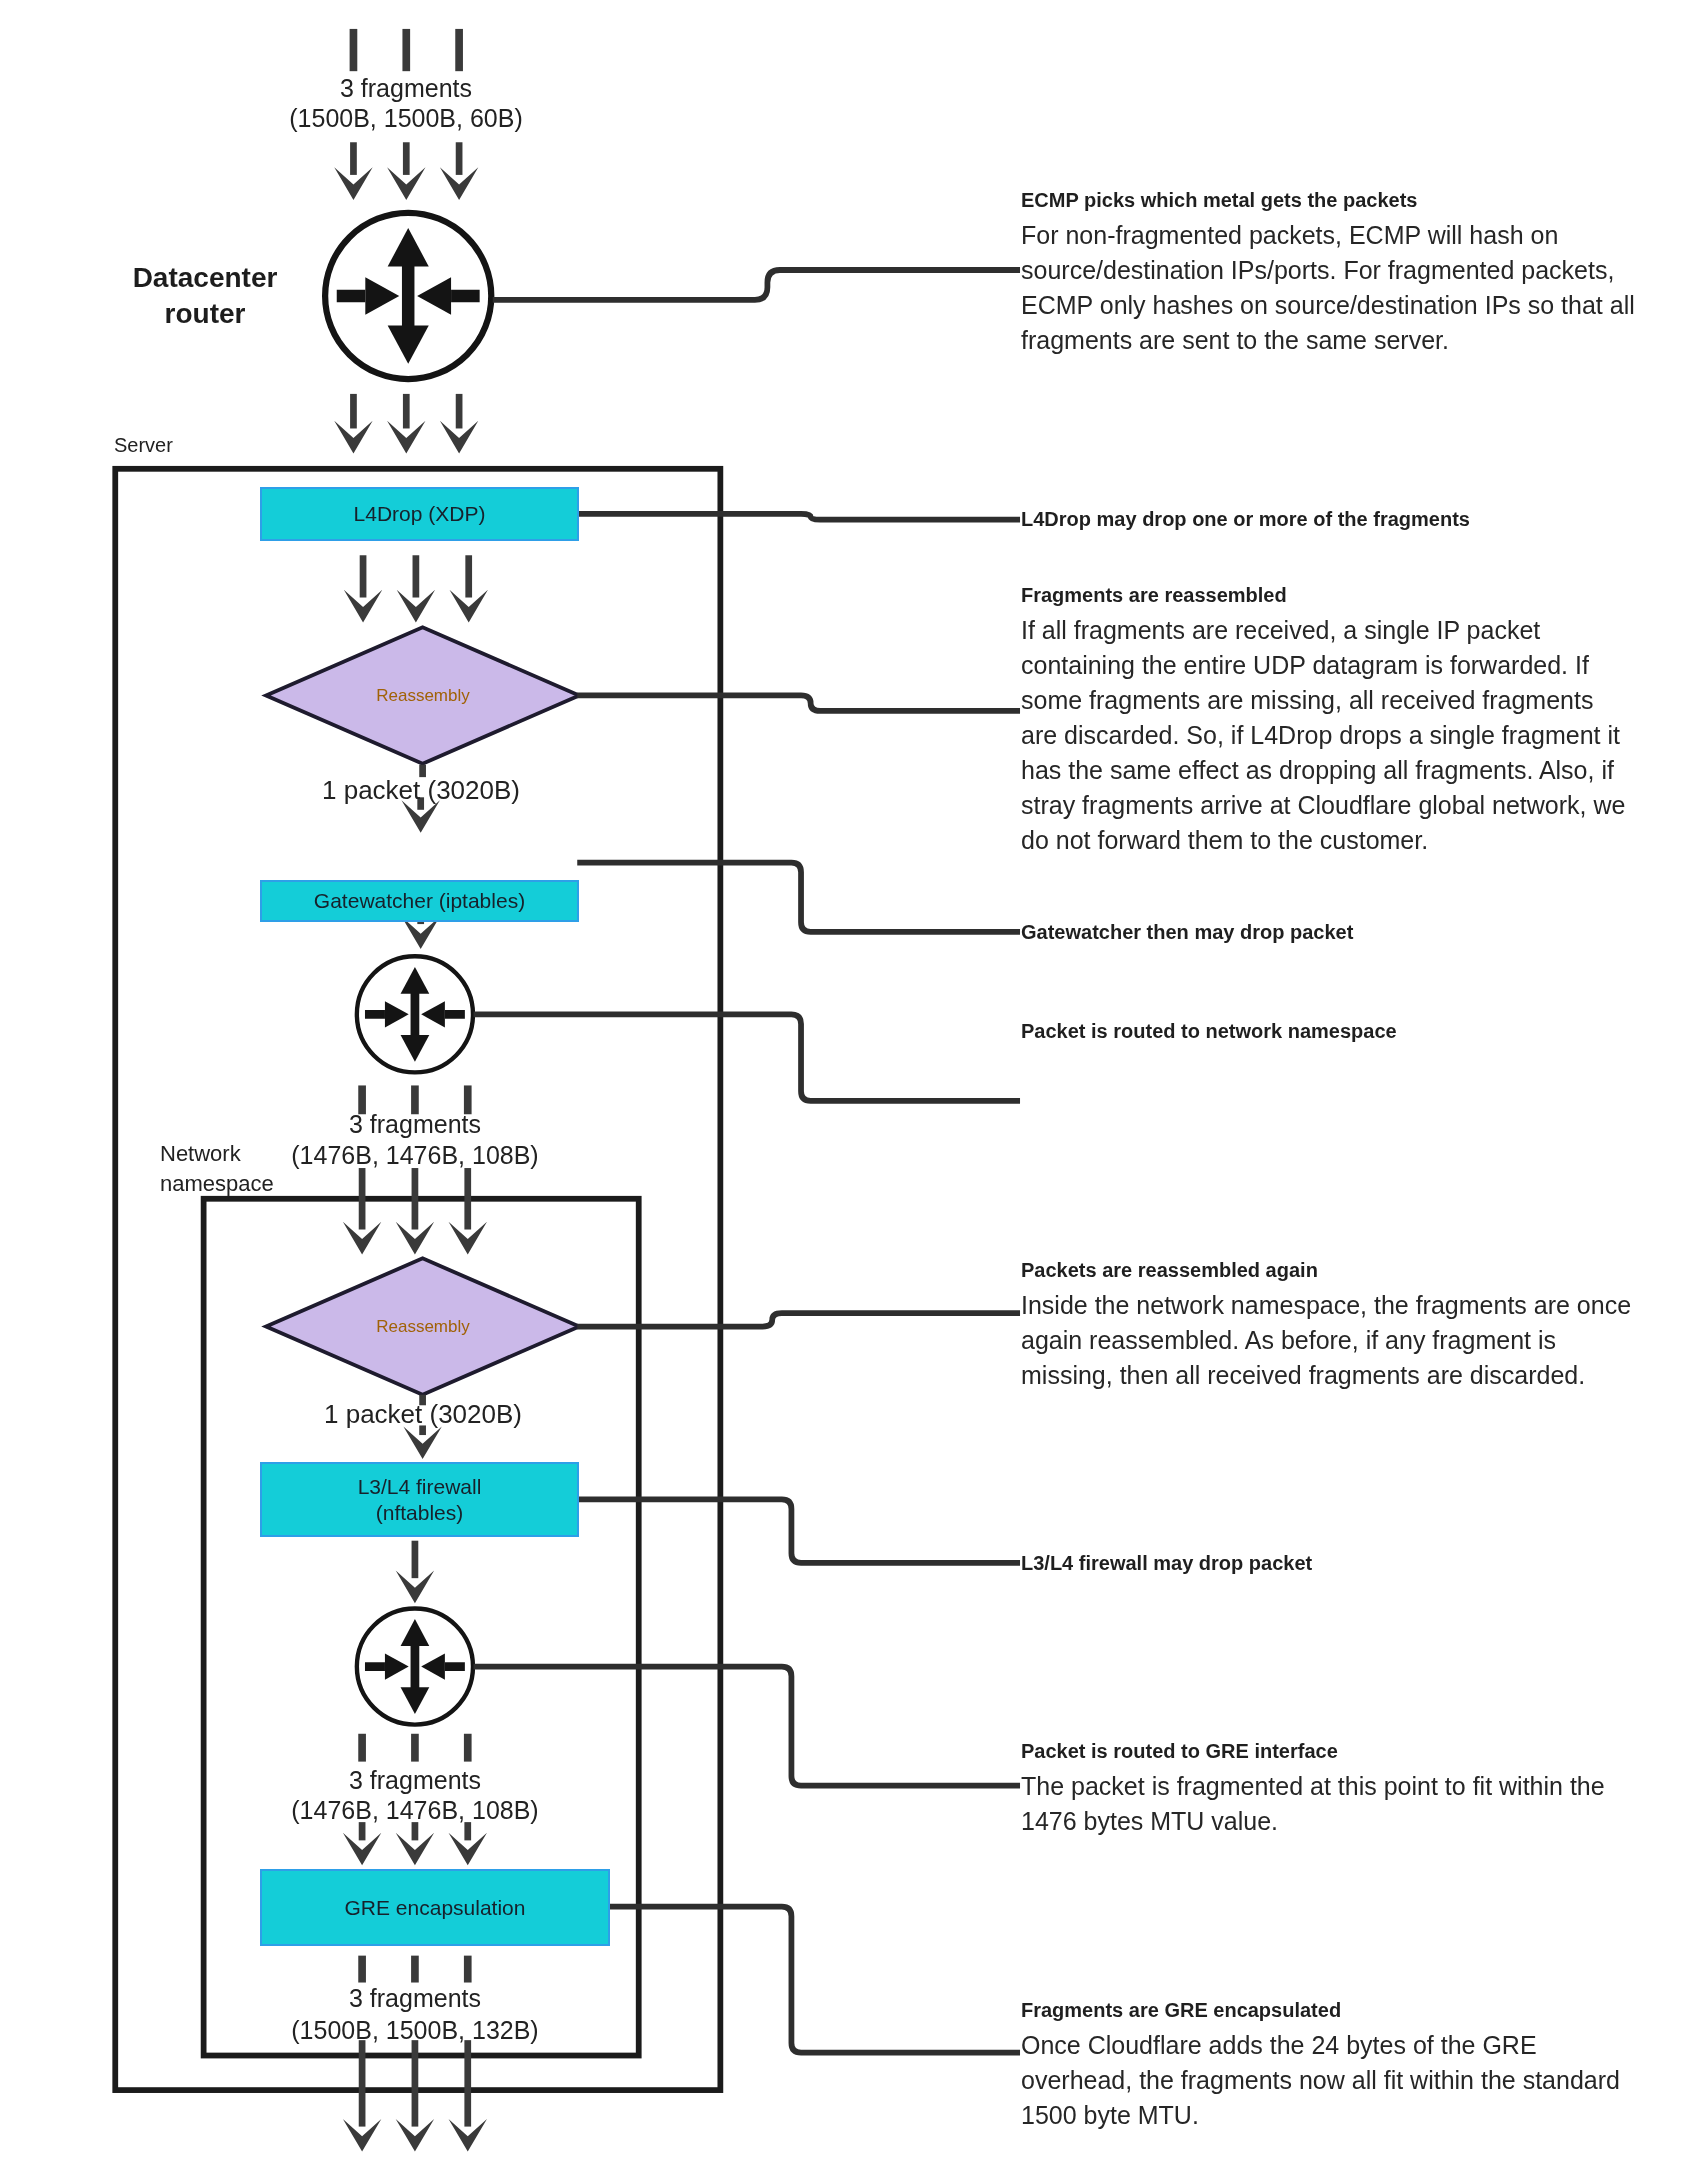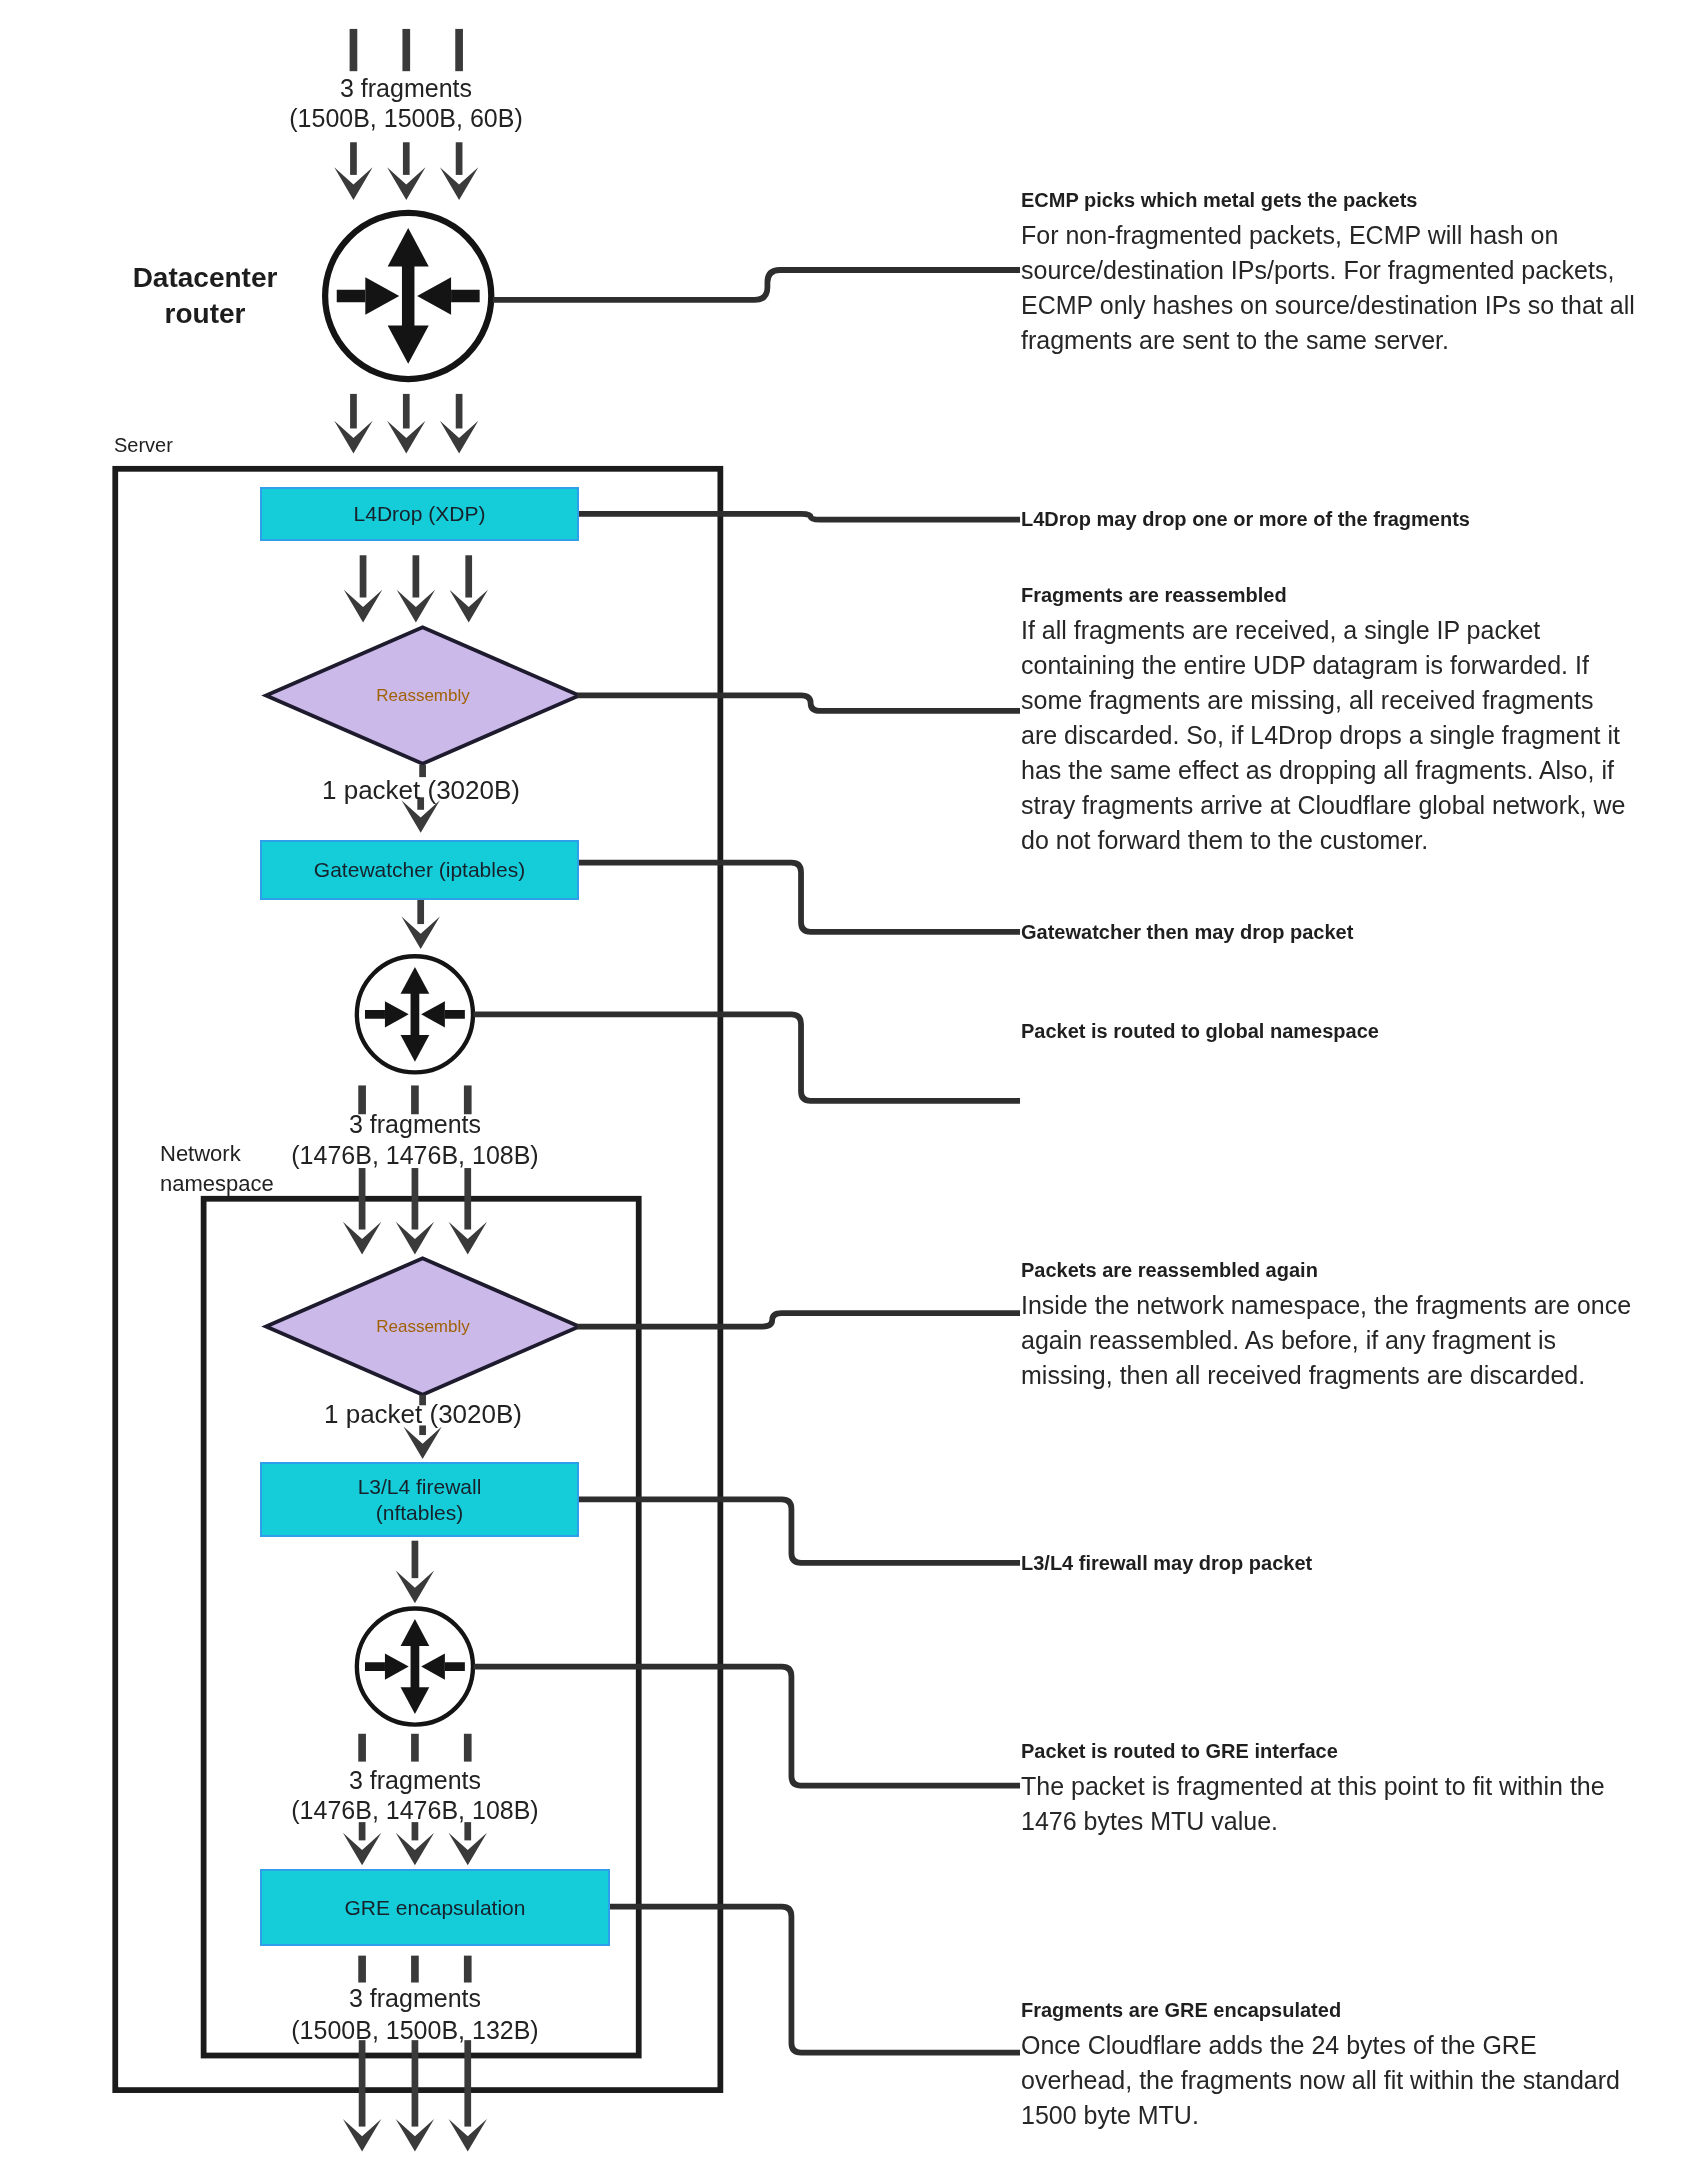--- a/index.html
+++ b/index.html
@@ -181,21 +181,21 @@
   <div class="abs serverlabel" style="left:114px;top:434px">Server</div>
 
   <div class="procbox" style="left:260px;top:487px;width:319px;height:54px">
     <span class="boxlabel">L4Drop (XDP)</span>
   </div>
 
   <div class="abs ctr diamondlabel" style="left:423px;top:696px">Reassembly</div>
 
   <div class="abs ctr biglabel" style="left:421px;top:790px">1 packet (3020B)</div>
 
-  <div class="procbox" style="left:260px;top:840px;width:319px;height:60px">
+  <div class="procbox" style="left:260px;top:880px;width:319px;height:42px">
     <span class="boxlabel">Gatewatcher (iptables)</span>
   </div>
 
   <div class="abs ctr flowlabel" style="left:415px;top:1124px">3 fragments</div>
   <div class="abs ctr flowlabel" style="left:415px;top:1155px">(1476B, 1476B, 108B)</div>
 
   <div class="abs netnslabel prelined" style="left:160px;top:1139px">Network
 namespace</div>
 
   <div class="abs ctr diamondlabel" style="left:423px;top:1327px">Reassembly</div>
@@ -238,21 +238,21 @@
 has the same effect as dropping all fragments. Also, if
 stray fragments arrive at Cloudflare global network, we
 do not forward them to the customer.</div>
   </div>
 
   <div class="ann" style="top:915px">
     <div class="ann-title">Gatewatcher then may drop packet</div>
   </div>
 
   <div class="ann" style="top:1014px">
-    <div class="ann-title">Packet is routed to global namespace</div>
+    <div class="ann-title">Packet is routed to network namespace</div>
   </div>
 
   <div class="ann" style="top:1253px">
     <div class="ann-title">Packets are reassembled again</div>
     <div class="ann-body">Inside the network namespace, the fragments are once
 again reassembled. As before, if any fragment is
 missing, then all received fragments are discarded.</div>
   </div>
 
   <div class="ann" style="top:1546px">

